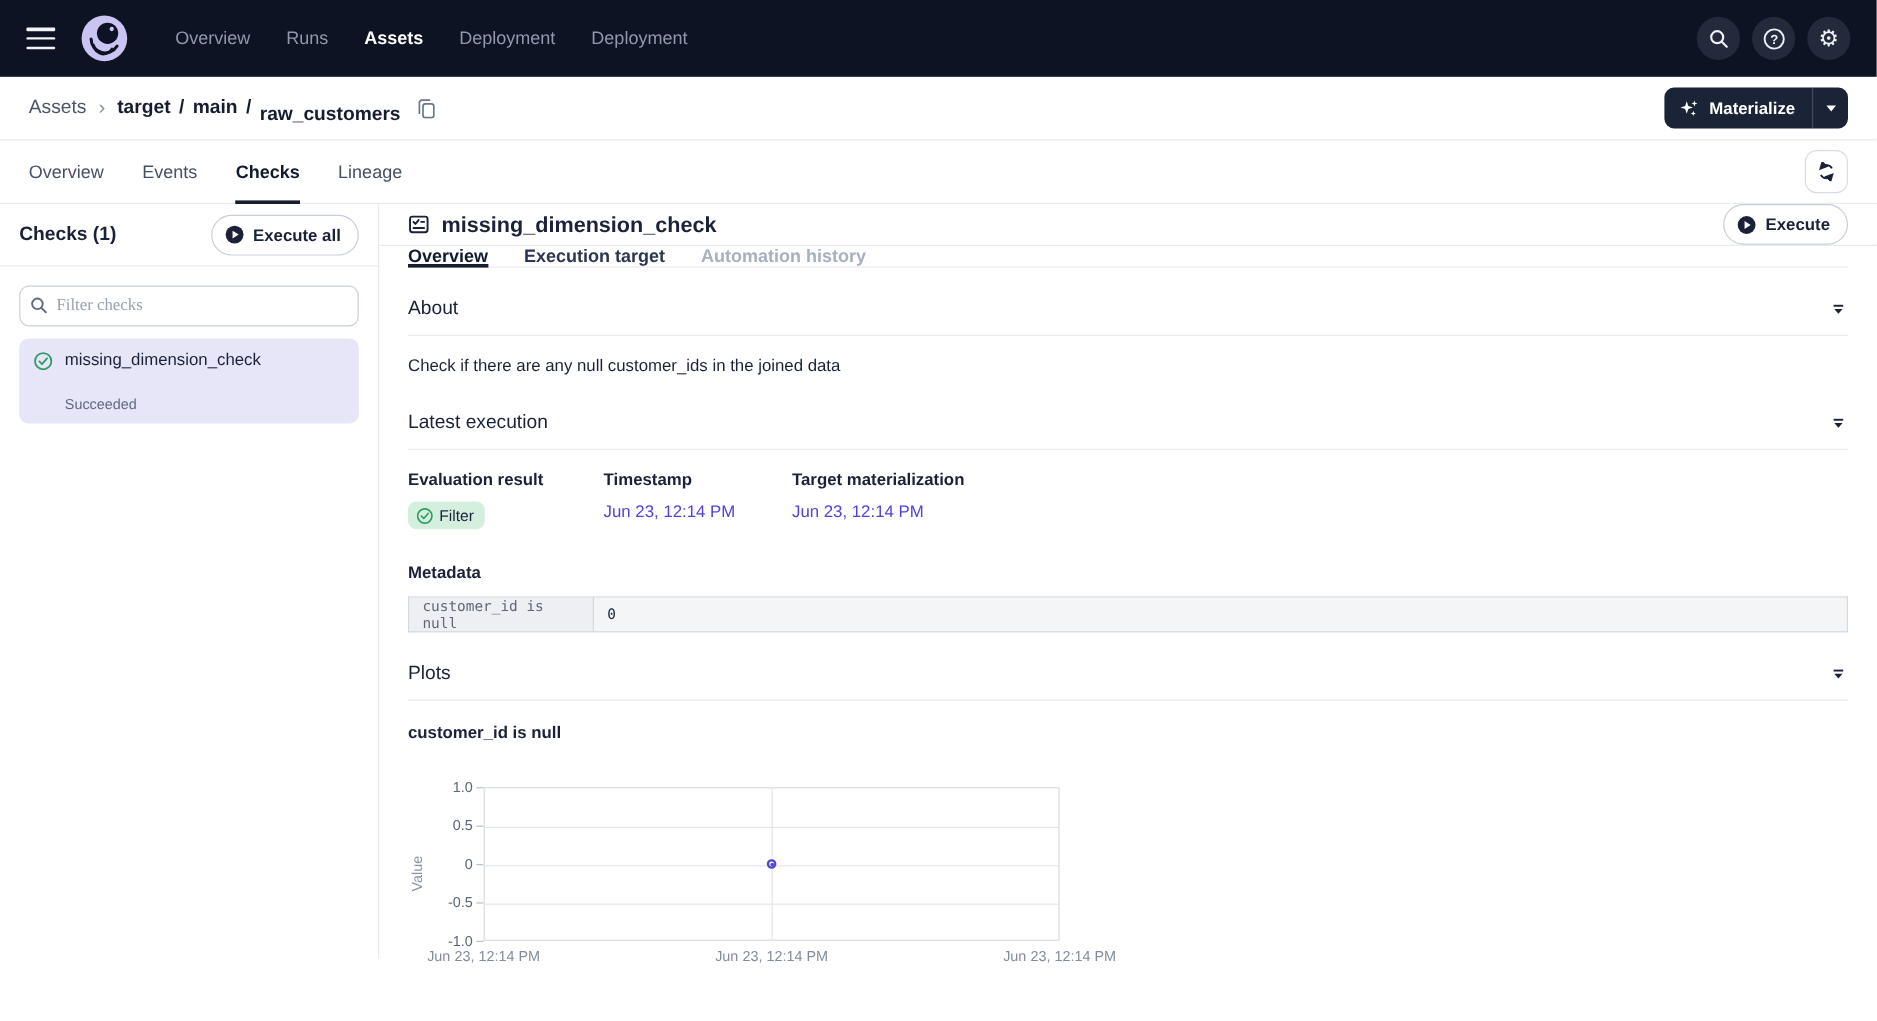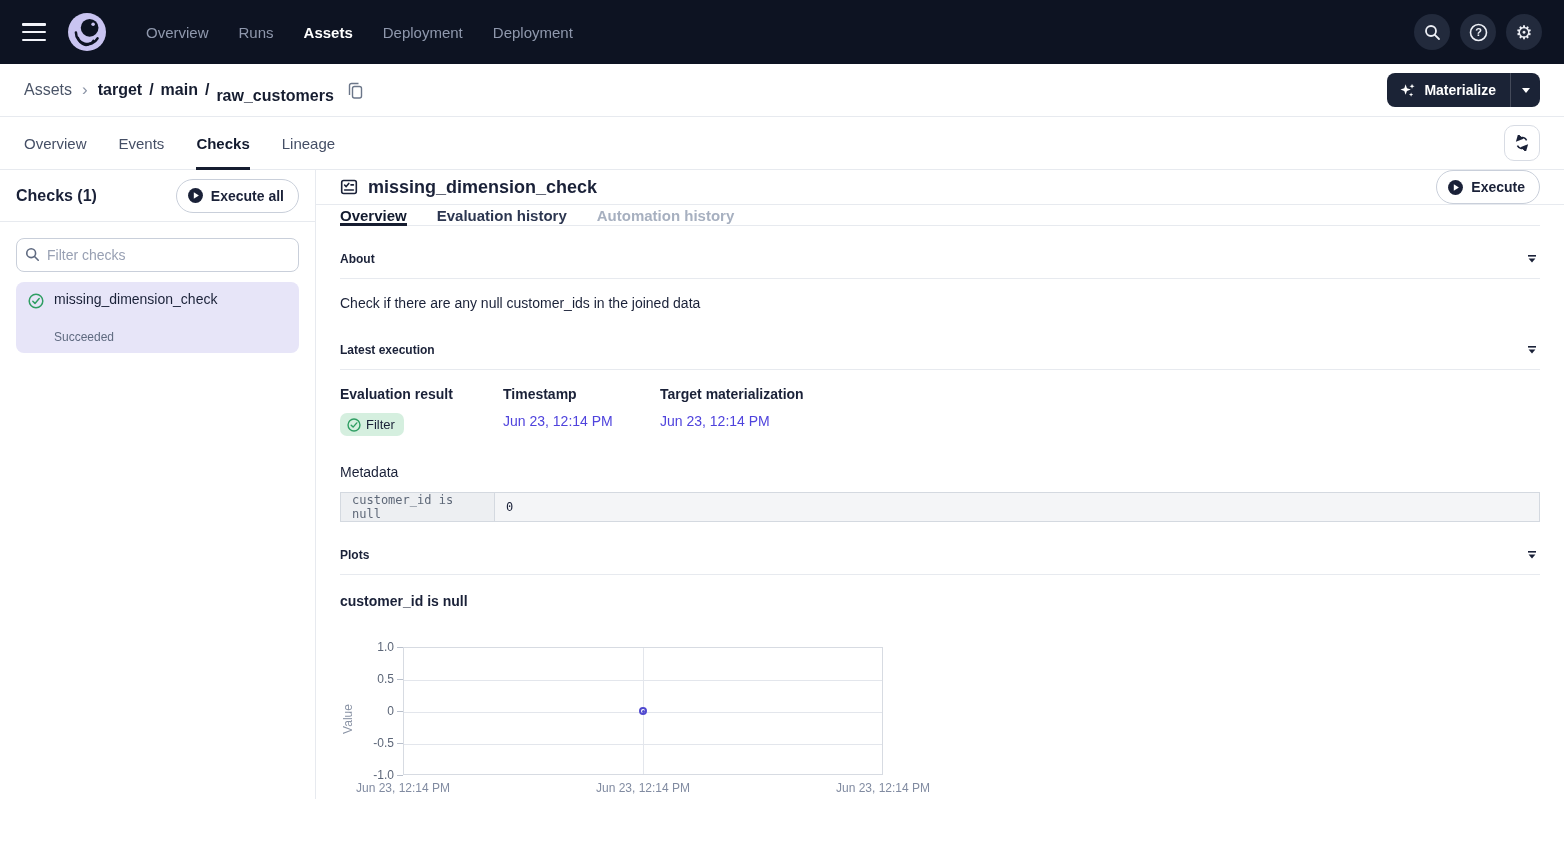--- a/index.html
+++ b/index.html
@@ -42,55 +42,55 @@
 
   
   .body { display:flex; height:629px; }
   .left-panel { width:316px; border-right:1px solid #e7eaef; flex-shrink:0; }
   .panel-header { height:52px; display:flex; align-items:center; justify-content:space-between; padding:0 16px; border-bottom:1px solid #e7eaef; }
   .panel-title { font-size:16px; font-weight:700; }
   .pill-btn { display:flex; align-items:center; gap:7px; height:34px; padding:0 14px 0 10px; border:1px solid #c9cfda; border-radius:17px; background:#fff; font-size:14px; font-weight:600; color:#1a2138; cursor:pointer; }
   .panel-body { padding:16px; }
   .filter-wrap { position:relative; }
   .filter-wrap svg { position:absolute; left:9px; top:9px; }
-  .filter-input { width:100%; height:34px; border:1px solid #c9cfda; border-radius:8px; padding:0 10px 0 30px; font-size:14px; color:#1a2138; outline:none; font-family:Liberation Sans, sans-serif; }
+  .filter-input { width:100%; height:34px; border:1px solid #c9cfda; border-radius:8px; padding:0 10px 0 30px; font-size:14px; color:#1a2138; outline:none; font-family:Liberation Serif, serif; }
   .filter-input::placeholder { color:#98a0b3; }
   .check-item { margin-top:10px; background:#e7e5f8; border-radius:8px; padding:9px 12px; display:flex; gap:10px; cursor:pointer; }
   .check-item .texts { display:flex; flex-direction:column; gap:3px; }
   .check-item .name { font-size:14px; color:#1a2138; }
   .check-item .status { font-size:12px; color:#5f6a80;margin-top:20px; }
   .check-item svg { margin-top:2px; flex-shrink:0; }
 
   
   .main { flex:1; display:flex; flex-direction:column; }
   .main-header { height:52px; display:flex; align-items:center; justify-content:space-between; padding:0 24px; border-bottom:1px solid #e7eaef; }
   .main-title-wrap { display:flex; align-items:center; gap:10px; }
   .main-title { font-size:18px; font-weight:700; }
   .check-tabs { margin:0 24px; display:flex; gap:30px; height:48px; border-bottom:1px solid #e7eaef; }
   .ctab { display:flex; align-items:center; font-size:15px; font-weight:600; color:#2c3650; cursor:pointer; position:relative; }
   .ctab.active { color:#121a2e; font-weight:700; }
   .ctab.active::after { content:""; position:absolute; left:0; right:0; bottom:-1px; height:3px; background:#161d30; }
   .ctab.disabled { color:#a7b0c0; cursor:default; }
   .content { padding:0 24px; }
 
   .section-header { display:flex; align-items:center; justify-content:space-between; padding:26px 0 12px; }
-  .section-header h3 { font-size:12px; font-weight:700; }
+  .section-header h3 { font-size:16px; font-weight:400; }
   .collapse-btn { background:none; border:none; cursor:pointer; display:flex; padding:2px; }
   .divider { height:1px; background:#e7eaef; }
 
   .about-text { font-size:14px; padding:16px 0 6px; color:#1a2138; }
 
   .exec-grid { display:flex; padding-top:16px; }
   .exec-col { display:flex; flex-direction:column; gap:11px; }
   .exec-col.c1 { width:163px; } .exec-col.c2 { width:157px; }
   .exec-col .hdr { font-size:14px; font-weight:700; }
   .badge-passed { display:inline-flex; align-items:center; gap:5px; background:#d5efdf; border-radius:7px; padding:4px 9px 4px 7px; font-size:13px; color:#1a2138; width:fit-content; }
   .ts-link { font-size:14px; color:#4f43dd; cursor:pointer; }
 
-  .meta-heading { font-size:14px; font-weight:400; padding:28px 0 12px; }
+  .meta-heading { font-size:14px; font-weight:700; padding:28px 0 12px; }
   .meta-table { width:100%; border:1px solid #d4d9e0; border-collapse:collapse; }
   .meta-table td { font-size:12px; height:26px; padding:0 11px; }
   .meta-key { width:154px; background:#edeff2; color:#5e6878; border-right:1px solid #d4d9e0; }
   .meta-val { background:#f4f5f7; color:#1a2138; }
 
   .plot-title { font-size:14px; font-weight:700; padding:18px 0 0; }
 
   
   .chart { position:relative; width:640px; height:160px; margin-top:30px; }
   .chart .ylab { position:absolute; left:8px; top:50%; transform:translate(-50%,-50%) rotate(-90deg); font-size:12px; color:#8a93a5; }
@@ -249,21 +249,21 @@
         <svg width="17" height="17" viewBox="0 0 16 16">
           <circle cx="8" cy="8" r="7" fill="#1a2138"></circle>
           <polygon points="6.4,4.9 11.2,8 6.4,11.1" fill="#fff"></polygon>
         </svg>
         <span>Execute</span>
       </button>
     </div>
 
     <div class="check-tabs">
       <div class="ctab active">Overview</div>
-      <div class="ctab">Evaluation history</div>
+      <div class="ctab">Execution target</div>
       <div class="ctab disabled">Automation history</div>
     </div>
 
     <div class="content">
 
       <div class="section-header">
         <h3>About</h3>
         <button class="collapse-btn">
           <svg width="12" height="10" viewBox="0 0 12 10">
             <rect x="2" y="1" width="8" height="1.6" fill="#1a2138"></rect>

